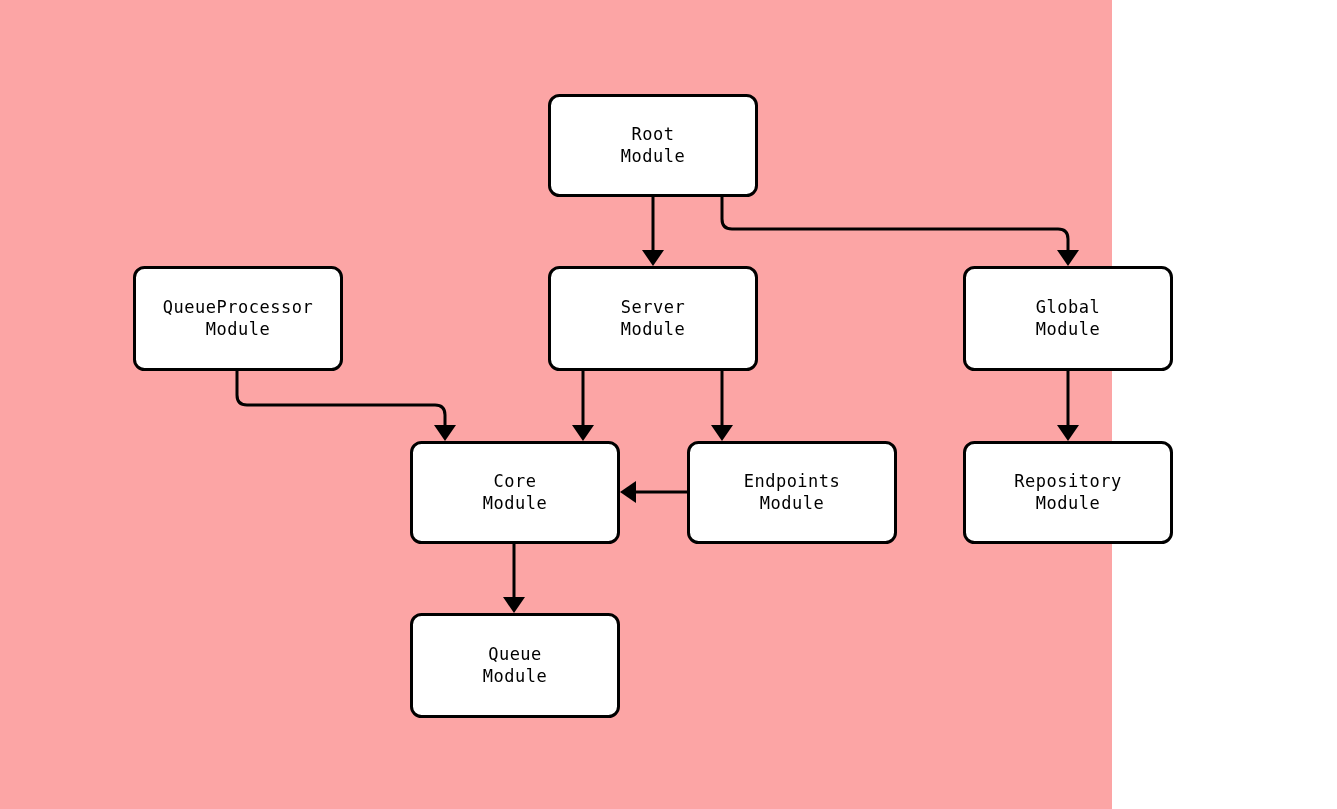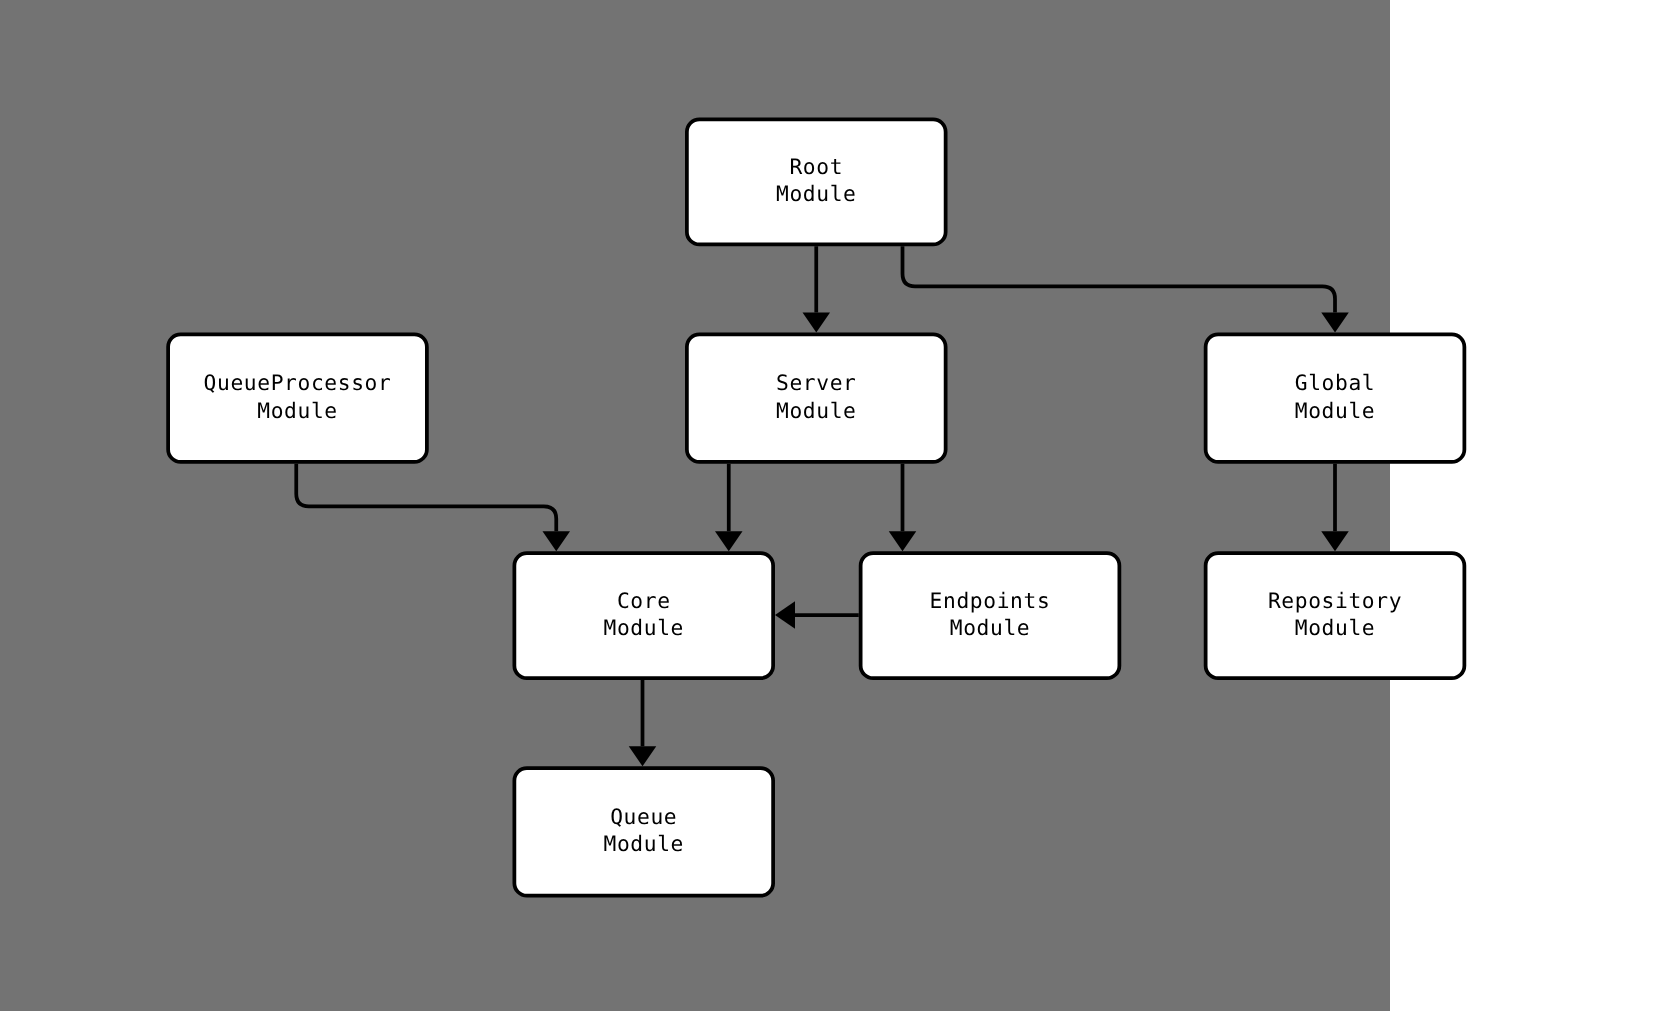--- a/index.html
+++ b/index.html
@@ -11,21 +11,21 @@
   body {
     width: 1337px;
     height: 809px;
     overflow: hidden;
     font-family: "DejaVu Sans Mono", "Liberation Mono", monospace;
   }
   #diagram-root {
     position: relative;
     width: 1112px;
     height: 809px;
-    background: #737373;
+    background: #fca5a5;
   }
   #diagram-svg {
     display: block;
     width: 1337px;
     height: 809px;
   }
   .node-box {
     fill: #ffffff;
     stroke: #000000;
     stroke-width: 3;

